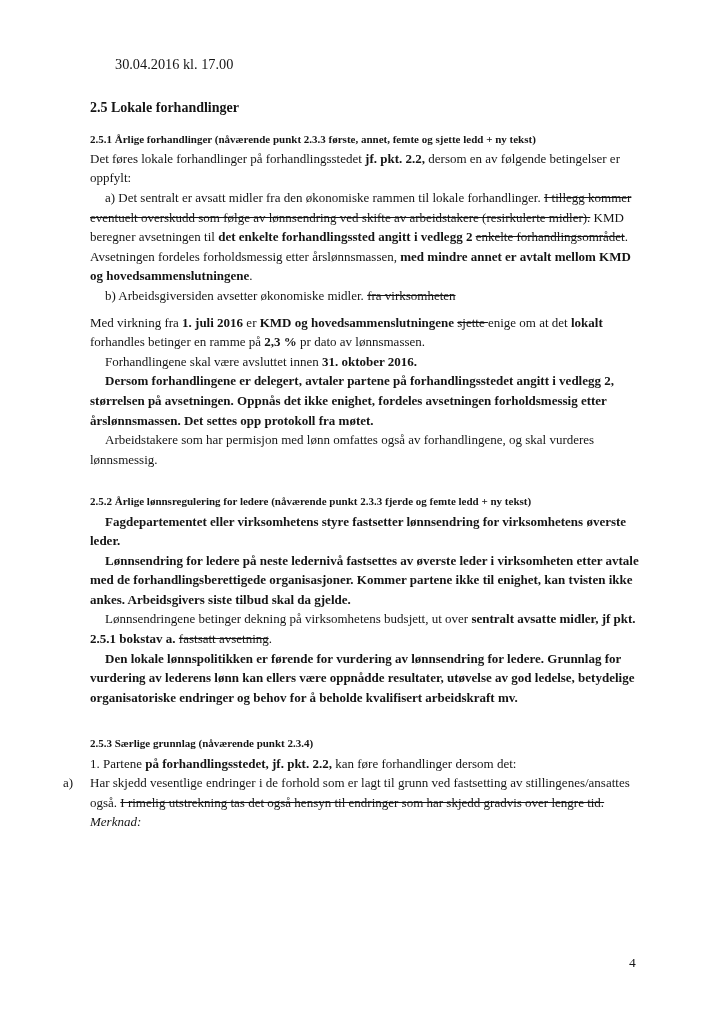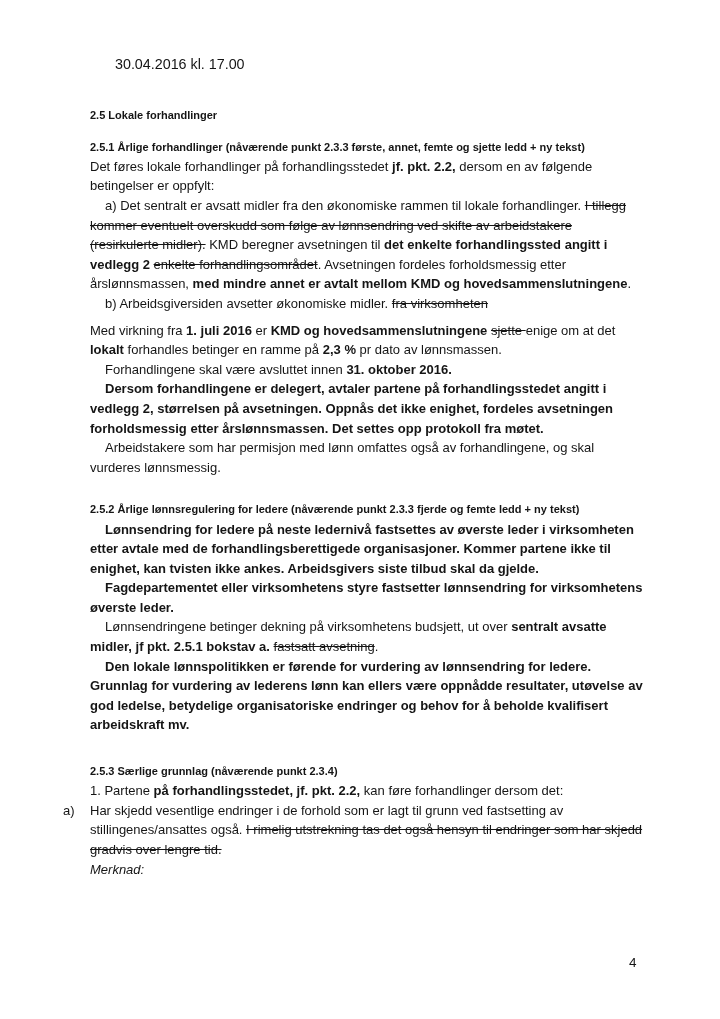--- a/index.html
+++ b/index.html
@@ -2,41 +2,41 @@
 <html lang="no"><head>
 <meta charset="utf-8">
 <title>Document page</title>
 <style>
   html,body { margin:0; padding:0; background:#ffffff; }
   .page {
     position:relative;
     width:720px;
     height:1019px;
     background:#ffffff;
-    font-family:Liberation Sans, sans-serif;
+    font-family:Liberation Serif, serif;
     color:#151515;
     overflow:hidden;
   }
   .content {
     position:absolute;
     left:90px;
     top:55px;
     width:553px;
   }
   .date {
     margin:0 0 0 25px;
     font-size:14.3px;
     line-height:19.6px;
   }
   .doc-body p { margin:0; font-size:13px; line-height:19.6px; }
   .doc-body p.h1 {
-    font-size:11px;
+    font-size:14px;
     font-weight:bold;
     line-height:21px;
-    margin-top:30px;
+    margin-top:22px;
   }
   .doc-body p.h2 {
     font-size:11px;
     font-weight:bold;
     line-height:20.2px;
     margin-top:11px;
   }
   .ind  { text-indent:15px; }
   .li   { margin-left:50px; position:relative; }
   .mk   { position:absolute; left:-27px; top:0; }
@@ -65,22 +65,22 @@
         <p class="h1"><span>2.5 Lokale forhandlinger</span></p>
         <p class="h2"><span>2.5.1 Årlige forhandlinger (nåværende punkt 2.3.3 første, annet, femte og sjette ledd + ny tekst)</span></p>
         <p class=""><span>Det føres lokale forhandlinger på forhandlingsstedet </span><span class="b">jf. pkt. 2.2,</span><span> dersom en av følgende betingelser er oppfylt:</span></p>
         <p class="ind"><span>a) Det sentralt er avsatt midler fra den økonomiske rammen til lokale forhandlinger. </span><span class="s">I tillegg kommer eventuelt overskudd som følge av lønnsendring ved skifte av arbeidstakere (resirkulerte midler).</span><span> KMD beregner avsetningen til </span><span class="b">det enkelte forhandlingssted angitt i vedlegg 2</span><span> </span><span class="s">enkelte forhandlingsområdet</span><span>. Avsetningen fordeles forholdsmessig etter årslønnsmassen, </span><span class="b">med mindre annet er avtalt mellom KMD og hovedsammenslutningene</span><span>.</span></p>
         <p class="ind"><span>b) Arbeidsgiversiden avsetter økonomiske midler. </span><span class="s">fra virksomheten</span></p>
         <p class="g-sm"><span>Med virkning fra </span><span class="b">1. juli 2016</span><span> er </span><span class="b">KMD og hovedsammenslutningene</span><span> </span><span class="s">sjette </span><span>enige om at det </span><span class="b">lokalt</span><span> forhandles betinger en ramme på </span><span class="b">2,3 %</span><span> pr dato av lønnsmassen.</span></p>
         <p class="ind"><span>Forhandlingene skal være avsluttet innen </span><span class="b">31. oktober 2016.</span></p>
         <p class="ind"><span class="b">Dersom forhandlingene er delegert, avtaler partene på forhandlingsstedet angitt i vedlegg 2, størrelsen på avsetningen. Oppnås det ikke enighet, fordeles avsetningen forholdsmessig etter årslønnsmassen. Det settes opp protokoll fra møtet.</span></p>
         <p class="ind"><span>Arbeidstakere som har permisjon med lønn omfattes også av forhandlingene, og skal vurderes lønnsmessig.</span></p>
         <p class="h2 g-md"><span>2.5.2 Årlige lønnsregulering for ledere (nåværende punkt 2.3.3 fjerde og femte ledd + ny tekst)</span></p>
+        <p class="ind"><span class="b">Fagdepartementet eller virksomhetens styre fastsetter lønnsendring for virksomhetens øverste leder.</span></p>
         <p class="ind"><span class="b">Lønnsendring for ledere på neste ledernivå fastsettes av øverste leder i virksomheten etter avtale med de forhandlingsberettigede organisasjoner. Kommer partene ikke til enighet, kan tvisten ikke ankes. Arbeidsgivers siste tilbud skal da gjelde.</span></p>
-        <p class="ind"><span class="b">Fagdepartementet eller virksomhetens styre fastsetter lønnsendring for virksomhetens øverste leder.</span></p>
         <p class="ind"><span>Lønnsendringene betinger dekning på virksomhetens budsjett, ut over </span><span class="b">sentralt avsatte midler, jf pkt. 2.5.1 bokstav a.</span><span> </span><span class="s">fastsatt avsetning</span><span>.</span></p>
         <p class="ind"><span class="b">Den lokale lønnspolitikken er førende for vurdering av lønnsendring for ledere. Grunnlag for vurdering av lederens lønn kan ellers være oppnådde resultater, utøvelse av god ledelse, betydelige organisatoriske endringer og behov for å beholde kvalifisert arbeidskraft mv.</span></p>
         <p class="h2 g-lg"><span>2.5.3 Særlige grunnlag (nåværende punkt 2.3.4)</span></p>
         <p class=""><span>1. Partene </span><span class="b">på forhandlingsstedet, jf. pkt. 2.2,</span><span> kan føre forhandlinger dersom det:</span></p>
         <p class="li"><span class="mk">a)</span><span>Har skjedd vesentlige endringer i de forhold som er lagt til grunn ved fastsetting av stillingenes/ansattes også. </span><span class="s">I rimelig utstrekning tas det også hensyn til endringer som har skjedd gradvis over lengre tid.</span></p>
         <p class="ml"><span class="i">Merknad:</span></p>
       </div>
   </div>
   <div class="pagenum">4</div>
 </div>

